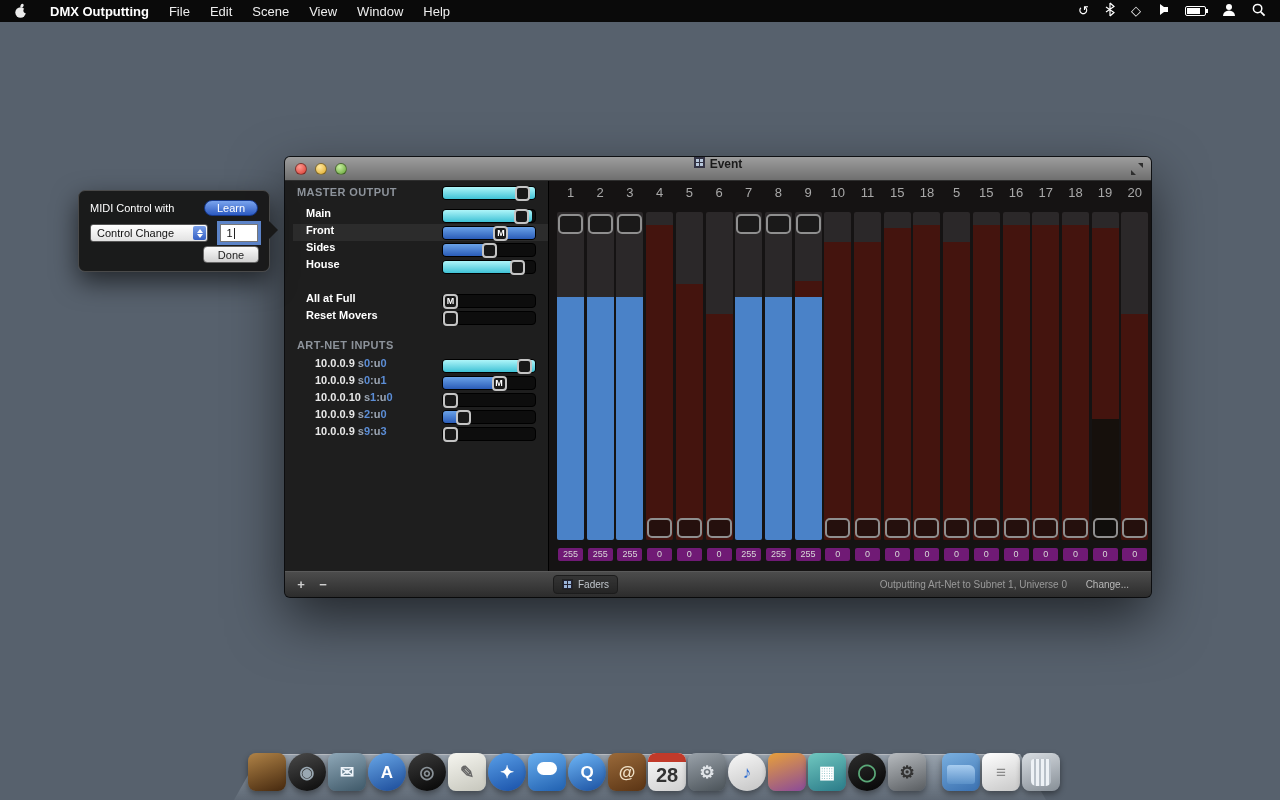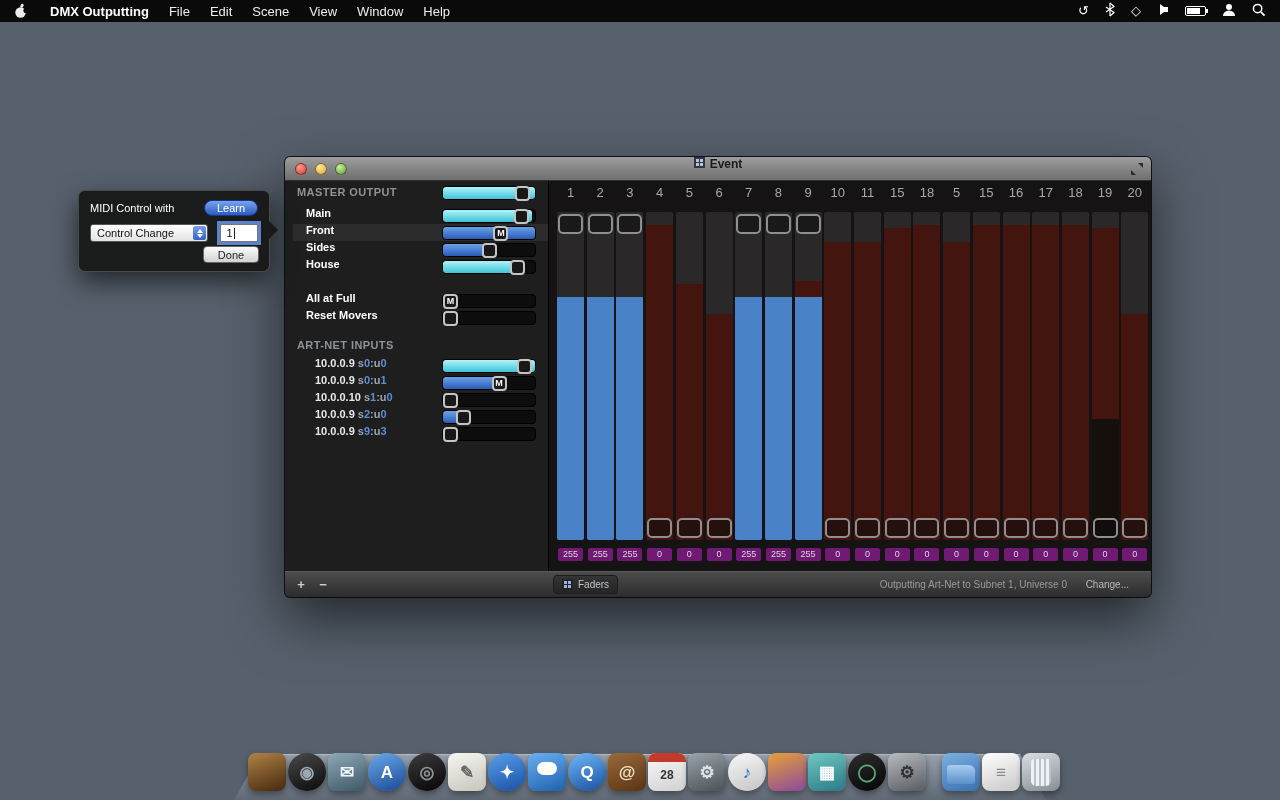--- a/index.html
+++ b/index.html
@@ -103,21 +103,21 @@
   
   .dock{position:absolute;bottom:0;left:50%;transform:translateX(-50%);width:812px;height:52px}
   .dock-shelf{position:absolute;bottom:0;left:0;right:0;height:46px;
     background:linear-gradient(rgba(215,225,235,.5),rgba(120,132,144,.22));
     clip-path:polygon(26px 0,calc(100% - 26px) 0,100% 100%,0 100%);border-top:1px solid rgba(255,255,255,.55)}
   .dock-icons{position:absolute;bottom:9px;left:14px;display:flex;align-items:flex-end;gap:2px}
   .dicon{width:38px;height:38px;border-radius:8px;position:relative;flex:none;
     box-shadow:0 3px 6px rgba(0,0,0,.4);display:flex;align-items:center;justify-content:center}
   .dglyph{font-size:17px;font-weight:bold;color:#fff;line-height:1}
   .dicon.cal::before{content:"";position:absolute;top:0;left:0;right:0;height:9px;background:#c23a2a;border-radius:8px 8px 0 0}
-  .dicon.cal .dglyph{font-size:12px;margin-top:6px}
+  .dicon.cal .dglyph{font-size:20px;margin-top:6px}
   .dicon.bubble::after{content:"";position:absolute;width:20px;height:13px;background:#fff;border-radius:7px;top:9px;left:9px}
   .dicon.folder::after{content:"";position:absolute;left:5px;right:5px;top:12px;bottom:7px;
     background:linear-gradient(#a8cdf0,#5a90c8);border-radius:3px 6px 3px 3px}
   .dicon.trash::after{content:"";position:absolute;left:9px;right:9px;top:6px;bottom:5px;
     background:repeating-linear-gradient(90deg,#eef2f6 0 3px,#b8c0c8 3px 5px);border-radius:3px 3px 5px 5px}
 </style>
 </head>
 <body>
 
 <div class="menubar">

